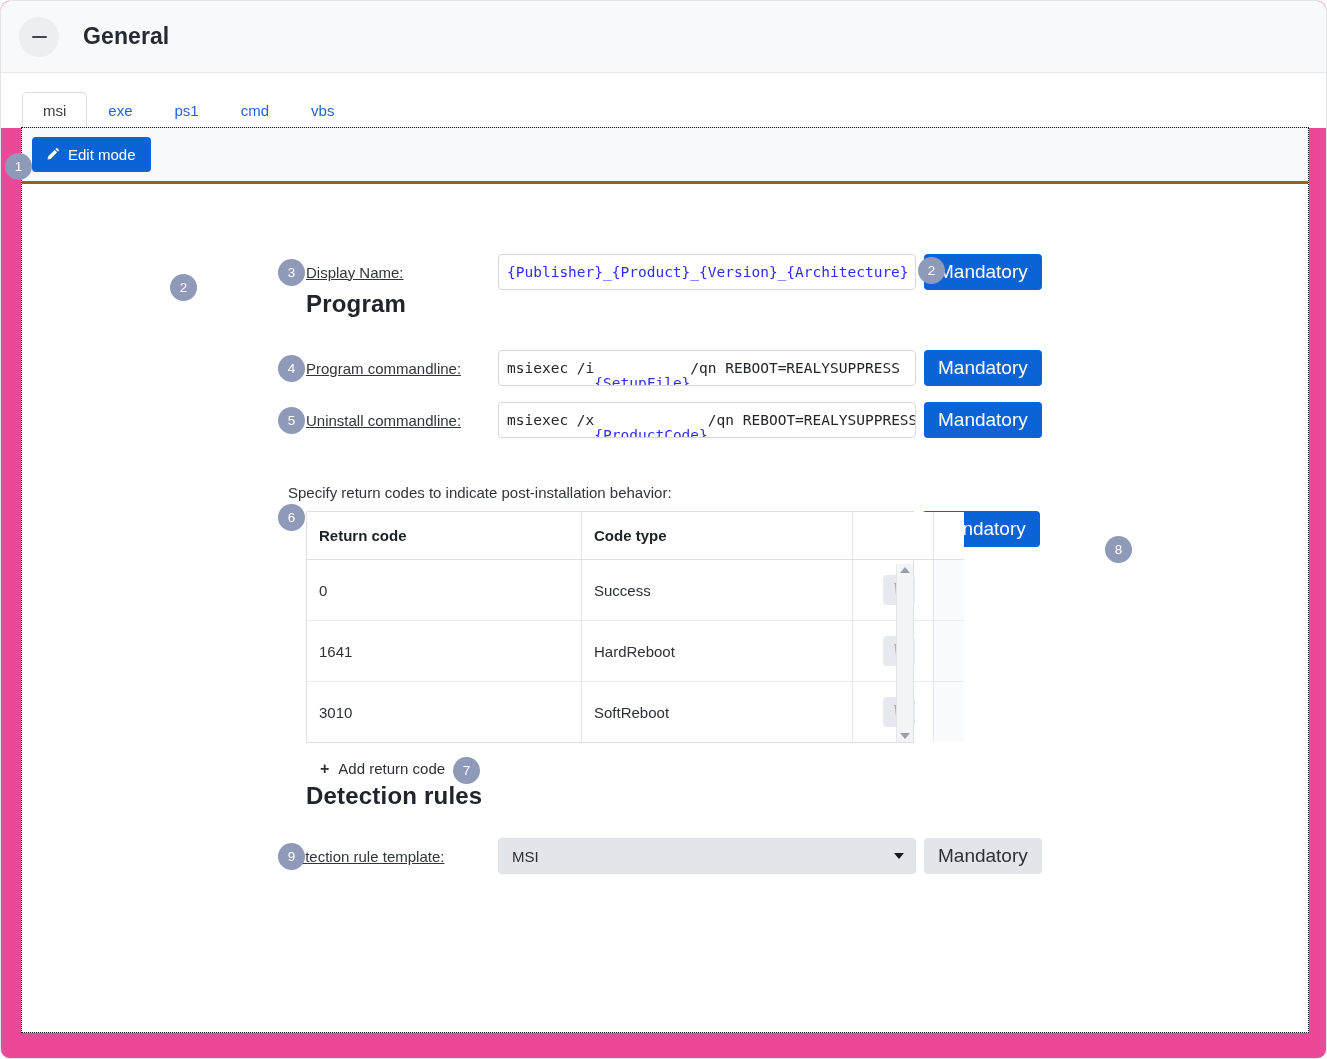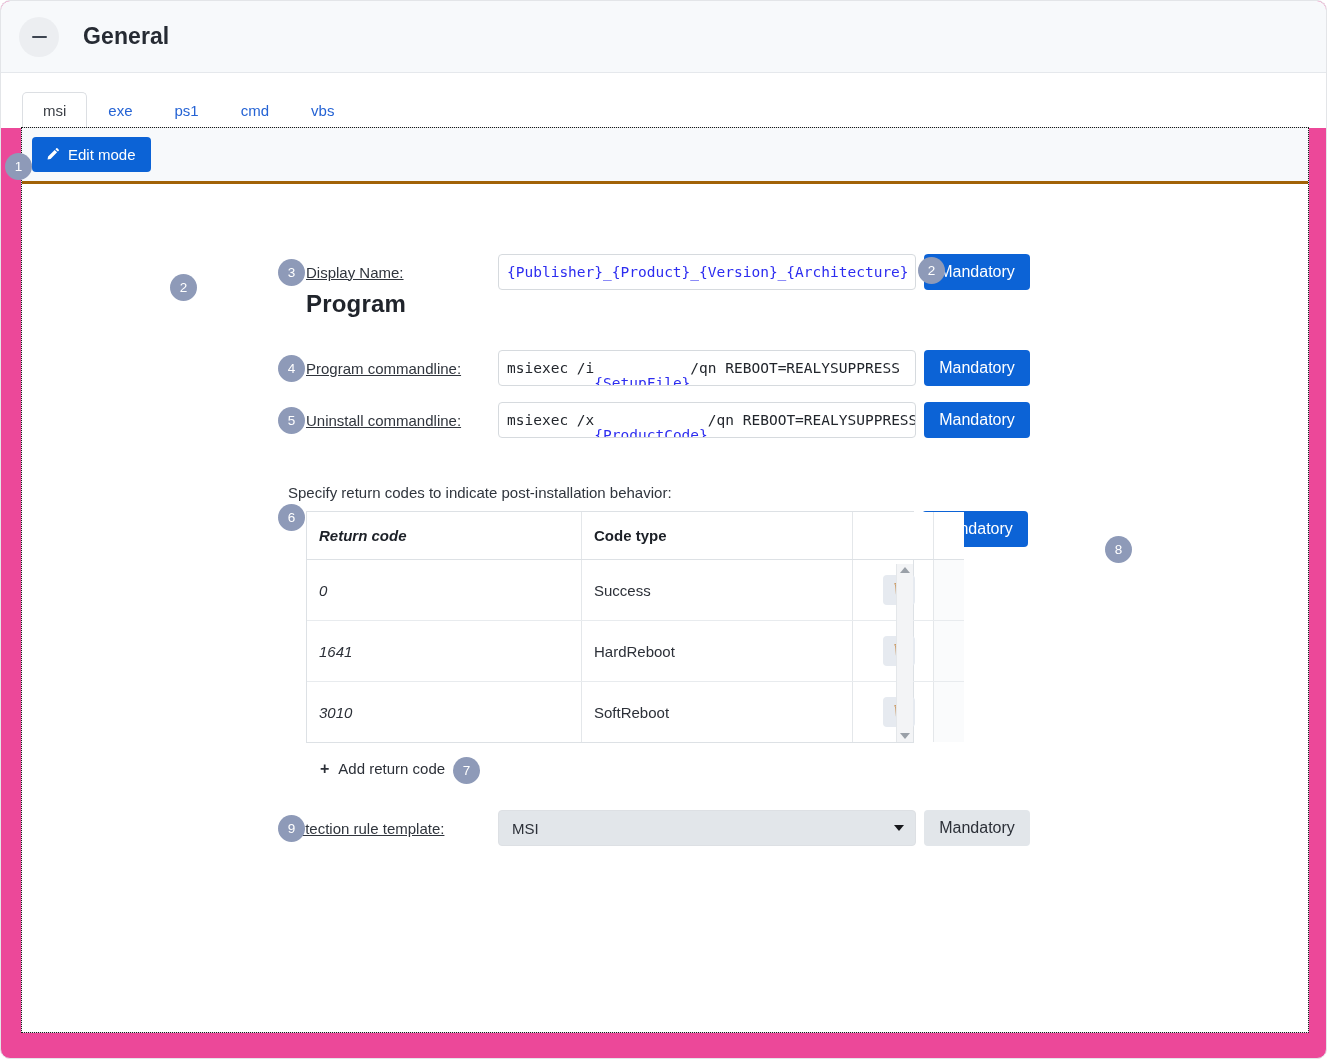--- a/index.html
+++ b/index.html
@@ -201,21 +201,21 @@
 
   .mandatory-btn {
     margin-left: 8px;
     height: 36px;
     min-width: 106px;
     padding: 0 14px;
     border: none;
     border-radius: 4px;
     background: #0c63d6;
     color: #ffffff;
-    font-size: 16px;
+    font-size: 19px;
     font-family: "Liberation Sans", sans-serif;
     cursor: pointer;
     white-space: nowrap;
   }
   .mandatory-btn.disabled {
     background: #e2e6ea;
     color: #2c3038;
     cursor: default;
   }
 
@@ -284,21 +284,21 @@
   }
   table.rc-table td {
     font-size: 15px;
     color: #2c3038;
     padding: 15px 0 15px 12px;
     border-bottom: 1px solid #e8ebee;
     height: 18px;
   }
   table.rc-table tr.alt td { background: #f6f7f9; }
   table.rc-table tr:last-child td { border-bottom: none; }
-  .col-code  { width: 262px; border-right: 1px solid #e4e7ea; font-style: italic; }
+  .col-code  { width: 262px; border-right: 1px solid #e4e7ea; }
   .col-type  { width: 258px; border-right: 1px solid #e4e7ea; }
   .col-act   { width: 68px; }
   .col-sb    { width: 18px; border-left: 1px solid #e4e7ea; background: #fafbfc; }
   td.col-sb, th.col-sb { padding: 0; }
   td.cell-act { padding: 0; text-align: center; }
 
   .del-btn {
     width: 32px; height: 30px;
     background: #e6eaf0;
     border: none;
@@ -525,20 +525,21 @@
           <button class="mandatory-btn">Mandatory</button>
         </div>
 
         <div class="add-return-code">
           <span class="plus">+</span>
           <span>Add return code</span>
           <span class="badge badge-7">7</span>
         </div>
       </div>
 
+      <h2 class="section-title sec-detect">Detection rules</h2>
 
       <div class="form-row row-detection">
         <div class="badge badge-9">9</div>
         <span class="field-label label-detection">Detection rule template:</span>
         <div class="select-box">
           <span>MSI</span>
           <span class="caret"></span>
         </div>
         <button class="mandatory-btn disabled">Mandatory</button>
       </div>

